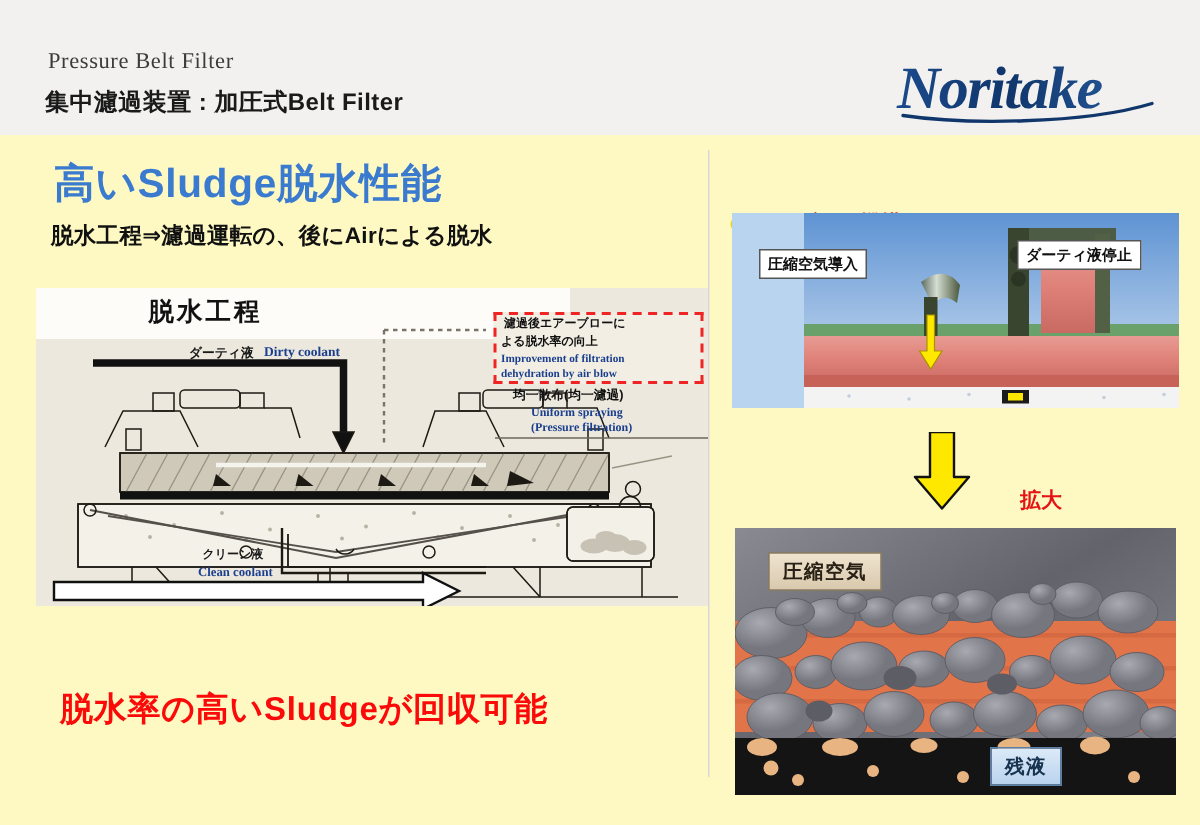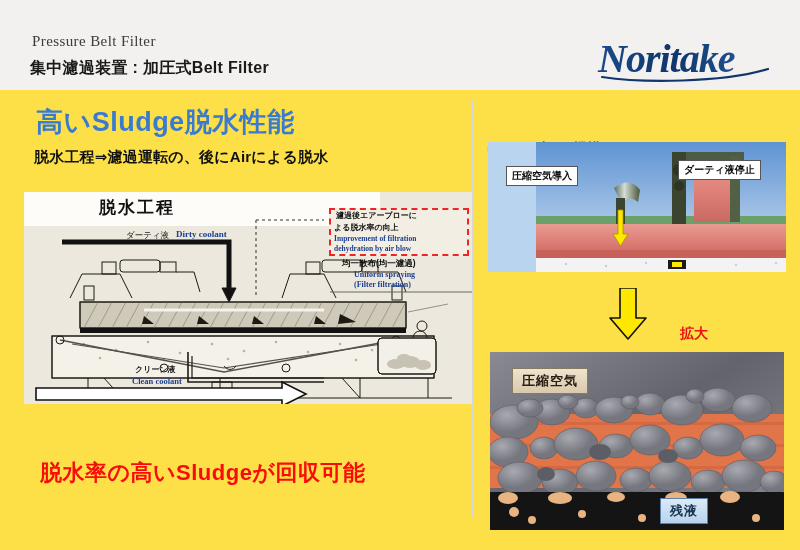--- a/index.html
+++ b/index.html
@@ -2,21 +2,21 @@
 <html><head>
 <meta charset="utf-8">
 <style>
   * { box-sizing: border-box; margin: 0; padding: 0; }
   html, body {
     width: 800px; height: 550px;
     font-family: "Liberation Sans", "DejaVu Sans", sans-serif;
     background: #ffffff;
     overflow: hidden;
   }
-  .slide { position: relative; width: 800px; height: 550px; background: #fde047; }
+  .slide { position: relative; width: 800px; height: 550px; background: #fef9c3; }
 
   
   .header {
     position: absolute; left: 0; top: 0; width: 800px; height: 90px;
     background: #f2f1ef;
   }
   .hdr-en {
     position: absolute; left: 32px; top: 33px;
     font-family: "Liberation Serif", "DejaVu Serif", serif;
     font-size: 15px; color: #3b3b3b; letter-spacing: .4px;
@@ -48,21 +48,21 @@
   .d-titlebar {
     position: absolute; left: 0; top: 0; width: 356px; height: 34px;
     background: #fdfcf8;
   }
   .d-title {
     position: absolute; left: 75px; top: 4px;
     font-size: 17px; font-weight: bold; color: #111; letter-spacing: 2px;
   }
   .lbl-dirty-jp {
     position: absolute; left: 102px; top: 38px;
-    font-size: 8.5px; font-weight: normal; color: #1a1a1a;
+    font-size: 8.5px; font-weight: bold; color: #1a1a1a;
   }
   .lbl-dirty-en {
     position: absolute; left: 152px; top: 37px;
     font-size: 9px; font-weight: bold; color: #1b3f8f;
     font-family: "Liberation Serif", serif;
   }
   .lbl-clean-jp {
     position: absolute; left: 111px; top: 172px;
     font-size: 8px; font-weight: bold; color: #1a1a1a;
   }
@@ -285,21 +285,21 @@
     <div class="lbl-clean-en">Clean coolant</div>
 
     <div class="callout"></div>
     <div class="co-jp1">濾過後エアーブローに</div>
     <div class="co-jp2">よる脱水率の向上</div>
     <div class="co-en1">Improvement of filtration</div>
     <div class="co-en2">dehydration by air blow</div>
 
     <div class="uni-jp">均一散布(均一濾過)</div>
     <div class="uni-en1">Uniform spraying</div>
-    <div class="uni-en2">(Filter filtration)</div>
+    <div class="uni-en2">(Pressure filtration)</div>
   </div>
 
   <div class="redline">脱水率の高いSludgeが回収可能</div>
 
   <div class="vdiv"></div>
 
   <div class="r-head">
     <span class="bullet"></span>
     <span>エアブロー機構</span>
   </div>

